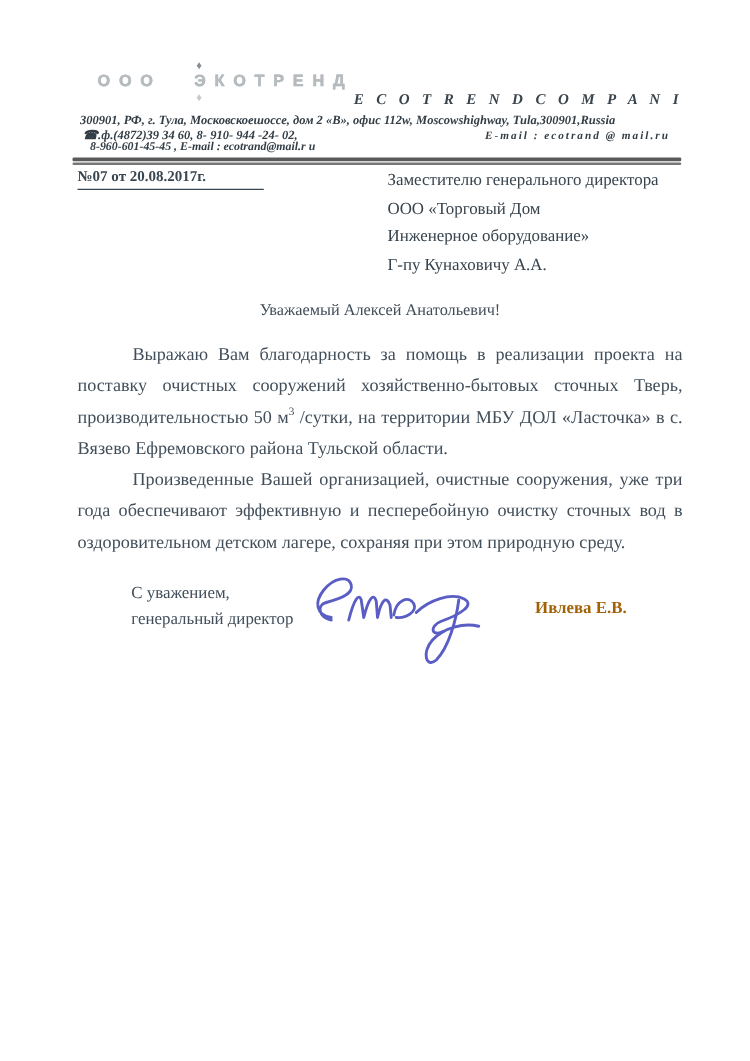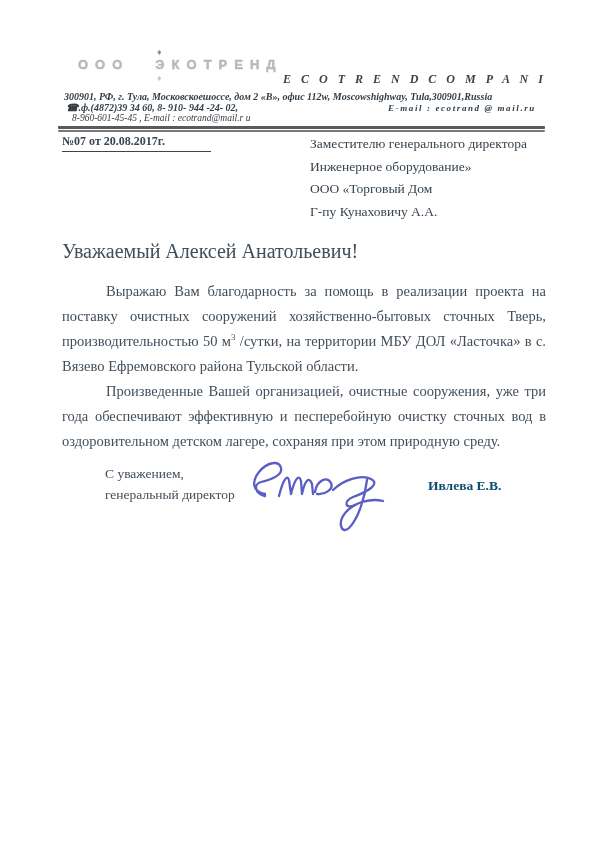--- a/index.html
+++ b/index.html
@@ -48,21 +48,21 @@
     font-size:10px;color:#333d45;white-space:nowrap;
   }
   .email-right{
     position:absolute;left:360px;top:103px;
     font-weight:bold;font-style:italic;
     font-size:9px;letter-spacing:1.6px;
     color:#333d45;white-space:nowrap;margin-left:28px;
   }
   .phones2{
     position:absolute;left:72px;top:113px;
-    font-weight:normal;font-style:italic;
+    font-weight:bold;font-style:italic;
     font-size:9.5px;color:#333d45;white-space:nowrap;text-align:center;
   }
   .rule{
     position:absolute;left:58px;top:126px;width:487px;height:6px;
   }
   .rule .r1{height:3px;background:#5a5a5a;border-radius:1px;}
   .rule .r2{height:1.6px;background:#777;margin-top:1.4px;border-radius:1px;}
   
   .ref{
     position:absolute;left:62px;top:134px;
@@ -74,39 +74,39 @@
     position:absolute;left:310px;top:133px;
     font-weight:normal;font-size:13.5px;line-height:22.5px;
     color:#37434d;
   }
   
   .body-block{
     position:absolute;left:62px;top:240px;width:484px;
     font-size:14.5px;color:#414e5a;
   }
   .salutation{
-    font-size:20px;
+    text-align:center;font-size:13px;
     margin:0 0 16px 0;
   }
   .para{
     text-align:justify;text-indent:44px;
     line-height:25px;margin:0;
   }
   .para sup{font-size:9px;line-height:0;}
   
   .closing{
     position:absolute;left:105px;top:463px;
     font-size:13.5px;line-height:21px;color:#414e5a;
   }
   .sig-svg{
     position:absolute;left:243px;top:448px;
   }
   .sig-name{
     position:absolute;left:428px;top:478px;
-    font-weight:bold;font-size:13.5px;color:#0c4a6e;
+    font-weight:bold;font-size:13.5px;color:#a16207;
   }
 </style>
 </head>
 <body>
 
 <div class="page">
 
   <div class="logo-row">
     <span class="logo-ooo">ООО</span><span>ЭКОТРЕНД</span>
   </div>
@@ -121,22 +121,22 @@
 
   <div class="rule">
     <div class="r1"></div>
       <div class="r2"></div>
   </div>
 
   <div class="ref">№07 от 20.08.2017г.</div>
 
   <div class="recipient">
     <div>Заместителю генерального директора</div>
+    <div>ООО «Торговый Дом</div>
     <div>Инженерное оборудование»</div>
-    <div>ООО «Торговый Дом</div>
     <div>Г-пу Кунаховичу А.А.</div>
   </div>
 
   <div class="body-block">
     <p class="salutation">Уважаемый Алексей Анатольевич!</p>
     <p class="para"><span>Выражаю Вам благодарность за помощь в реализации проекта на поставку очистных сооружений хозяйственно-бытовых сточных Тверь, производительностью 50 м</span><sup>3</sup><span> /сутки, на территории МБУ ДОЛ «Ласточка» в с. Вязево Ефремовского района Тульской области.</span></p>
     <p class="para">Произведенные Вашей организацией, очистные сооружения, уже три года обеспечивают эффективную и песперебойную очистку сточных вод в оздоровительном детском лагере, сохраняя при этом природную среду.</p>
   </div>
 
   <div class="closing">

